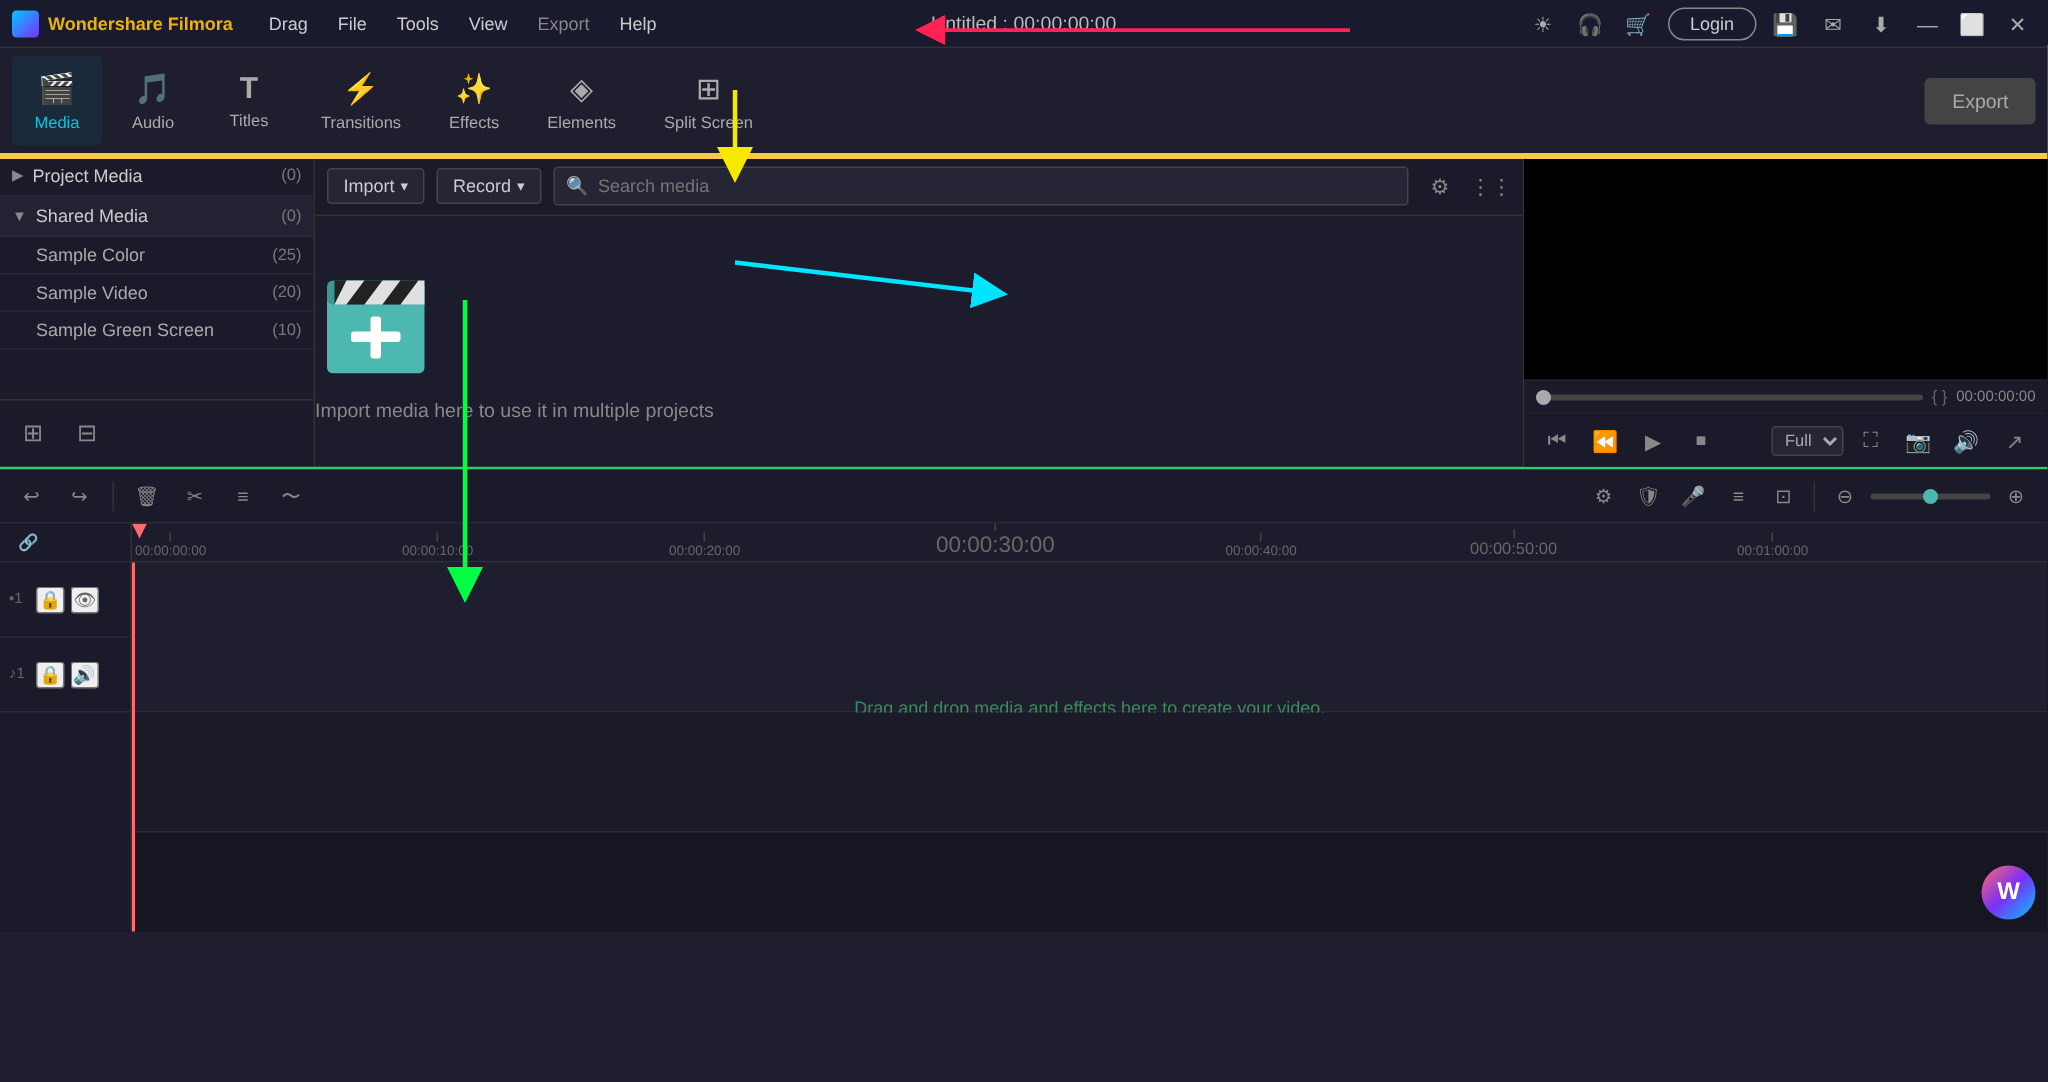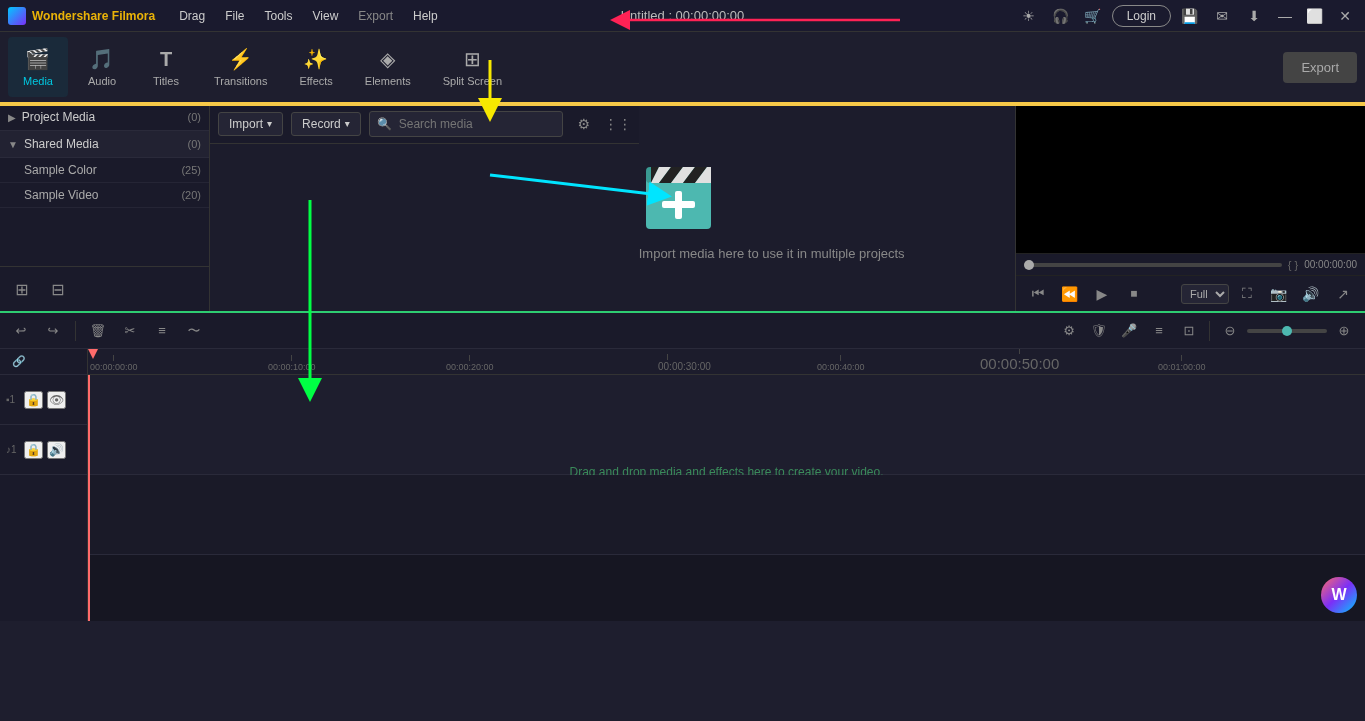--- a/index.html
+++ b/index.html
@@ -115,20 +115,21 @@
     .sidebar-bottom-btn {
       width: 28px; height: 28px; background: transparent; border: none;
       color: #888; font-size: 16px; cursor: pointer; display: flex; align-items: center; justify-content: center;
     }
 
     
     #media-panel {
       flex: 1;
       background: #1c1c2c;
       display: flex;
+      flex-direction: column;
       overflow: hidden;
     }
     #media-toolbar {
       height: 40px;
       background: #1a1a2a;
       display: flex; align-items: center; padding: 0 8px; gap: 8px;
       border-bottom: 1px solid #333;
     }
     .import-btn {
       padding: 4px 10px; background: #252535; border: 1px solid #444; border-radius: 3px;
@@ -364,20 +365,24 @@
       <span class="sidebar-count">(0)</span>
     </div>
 
     <div class="sidebar-child">
       <span>Sample Color</span>
       <span class="sidebar-child-count">(25)</span>
     </div>
     <div class="sidebar-child">
       <span>Sample Video</span>
       <span class="sidebar-child-count">(20)</span>
+    </div>
+    <div class="sidebar-child">
+      <span>Sample Green Screen</span>
+      <span class="sidebar-child-count">(10)</span>
     </div>
 
     <div style="flex:1;"></div>
 
     <div class="sidebar-bottom">
       <button class="sidebar-bottom-btn">⊞</button>
       <button class="sidebar-bottom-btn">⊟</button>
     </div>
   </div>
 
@@ -507,29 +512,29 @@
         <div class="ruler-mark" style="left: 180px;">
           <div class="ruler-tick"></div>
           <span style="font-size:9px;color:#666;">00:00:10:00</span>
         </div>
         <div class="ruler-mark" style="left: 358px;">
           <div class="ruler-tick"></div>
           <span style="font-size:9px;color:#666;">00:00:20:00</span>
         </div>
         <div class="ruler-mark" style="left: 536px;">
           <div class="ruler-tick"></div>
-          <span style="font-size:10px;color:#666;margin-left:34px;">00:00:30:00</span>
+          <span style="font-size:15px;color:#666;">00:00:30:00</span>
         </div>
         <div class="ruler-mark" style="left: 729px;">
           <div class="ruler-tick"></div>
           <span style="font-size:9px;color:#666;">00:00:40:00</span>
         </div>
         <div class="ruler-mark" style="left: 892px;">
           <div class="ruler-tick"></div>
-          <span style="font-size:15px;color:#666;">00:00:50:00</span>
+          <span style="font-size:11px;color:#666;">00:00:50:00</span>
         </div>
         <div class="ruler-mark" style="left: 1070px;">
           <div class="ruler-tick"></div>
           <span style="font-size:9px;color:#666;">00:01:00:00</span>
         </div>
 
         <div style="position:absolute; left:0; top:0; width:0; height:0; border-left:5px solid transparent; border-right:5px solid transparent; border-top:10px solid #ff6b6b; z-index:10;"></div>
       </div>
 
       <div id="timeline-playhead-line" style="position:absolute; left:0; top:26px; width:2px; background:#ff6b6b; height:100%; z-index:10; pointer-events:none;"></div>

